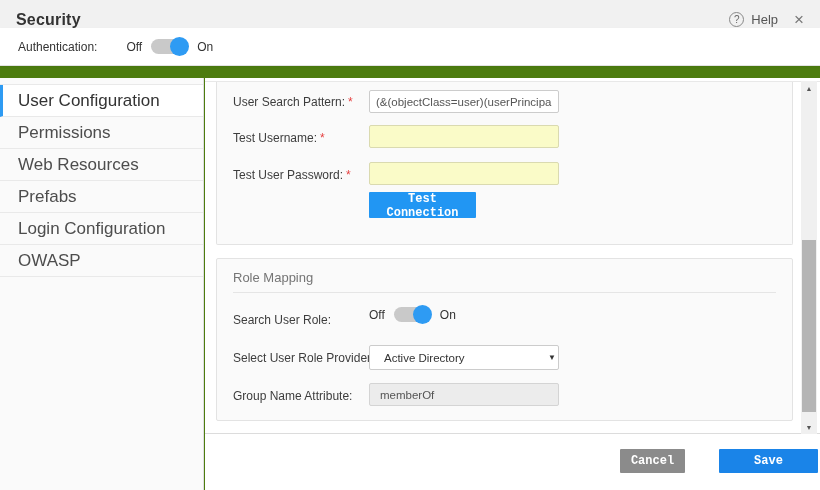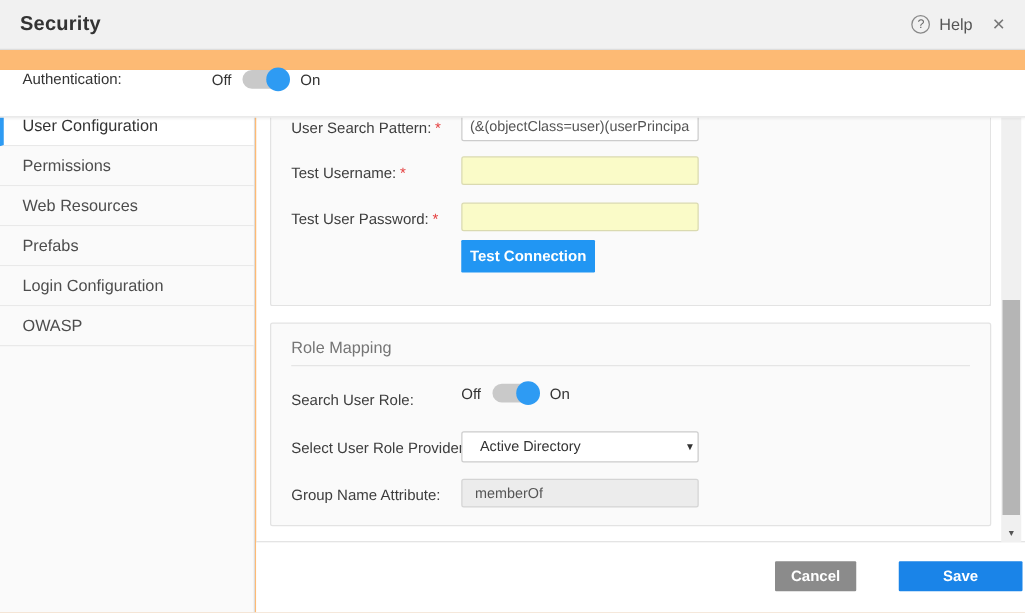--- a/index.html
+++ b/index.html
@@ -1,47 +1,47 @@
 <!DOCTYPE html>
 <html><head>
 <meta charset="utf-8">
 <style>
   * { margin:0; padding:0; box-sizing:border-box; }
   html,body { background:#e9e9e9; }
   body { font-family:"Liberation Sans","DejaVu Sans",sans-serif; }
-  .app { position:relative; width:820px; height:490px; background:#fdba74; overflow:hidden; }
+  .app { position:relative; width:820px; height:490px; background:#4d7c0f; overflow:hidden; }
 
   
   .hdr { position:absolute; top:0; left:0; width:820px; height:40px;
          background:#f1f1f1; border-bottom:1px solid #ddd;
          display:flex; align-items:center; padding:0 16px; }
   .hdr-title { font-size:16px; font-weight:600; color:#333; letter-spacing:.2px; }
   .hdr-right { margin-left:auto; display:flex; align-items:center; color:#666; }
   .help-circle { width:15px; height:15px; border:1px solid #888; border-radius:50%;
                  font-size:10px; color:#666; display:flex; align-items:center; justify-content:center; }
   .help-txt { font-size:13px; color:#555; margin-left:7px; cursor:pointer; }
   .close-x { font-size:17px; color:#777; margin-left:16px; cursor:pointer; line-height:1; }
 
   
-  .authbar { position:absolute; top:56px; left:0; width:820px; height:38px; background:#fff;
+  .authbar { position:absolute; top:28px; left:0; width:820px; height:38px; background:#fff;
              border-bottom:1px solid #e3e3e3; box-shadow:0 1px 2px rgba(0,0,0,.06);
-             display:flex; align-items:flex-start; padding:0 18px; z-index:3;gap:43px; }
+             display:flex; align-items:center; padding:0 18px; z-index:3; }
   .authbar .lbl { font-size:12px; color:#333; }
   .toggle-group { display:flex; align-items:center; gap:9px; }
   .authbar .toggle-group { margin-left:29px; }
   .tg-txt { font-size:12px; color:#333; }
   .switch { position:relative; width:37px; height:15px; background:#c9c9c9; border-radius:8px; cursor:pointer; }
   .switch .knob { position:absolute; right:-1px; top:-2px; width:19px; height:19px;
                   border-radius:50%; background:#2e9bf3; }
 
   
   .sidebar { position:absolute; top:78px; left:0; width:204px; height:412px;
              background:#fafafa; border-right:1px solid #ddd; padding-top:6px; }
   .side-list { list-style:none; border-top:1px solid #e9e9e9; }
-  .side-item { height:32px; line-height:31px; padding-left:18px; font-size:13px;
+  .side-item { height:32px; line-height:31px; padding-left:18px; font-size:17px;
                color:#4d4d4d; border-bottom:1px solid #e9e9e9; cursor:pointer; background:#fafafa; }
   .side-item.active { background:#fff; border-left:3px solid #2e9bf3; padding-left:15px; color:#333; }
 
   
   .content { position:absolute; top:78px; left:205px; width:615px; height:412px; background:#fff; }
   .scrollwrap { position:absolute; top:3px; left:0; right:0; height:353px;
                 border-top:1px solid #e8e8e8; border-bottom:1px solid #dcdcdc; overflow:hidden; }
 
   .panel { position:absolute; left:11px; width:577px; background:#fafafa;
            border:1px solid #e3e3e3; border-radius:2px; }
@@ -49,21 +49,21 @@
   .panel2 { top:176px; height:163px; }
 
   .f-label { position:absolute; left:16px; font-size:12px; color:#3d3d3d; white-space:nowrap; }
   .req { color:#e53e3e; margin-left:3px; }
   .f-input { position:absolute; left:152px; width:190px; height:23px; border:1px solid #ccc;
              background:#fff; font-family:inherit; font-size:11.5px; color:#555; padding:0 6px;
              white-space:nowrap; overflow:hidden; border-radius:2px; outline:none; }
   .f-input.yellow { background:#fafbc8; border-color:#dadab0; }
   .f-input.disabled { background:#ececec; border-color:#d4d4d4; color:#555; padding-left:10px; }
 
-  .btn { border:none; border-radius:1px; color:#fff; font-family:Liberation Sans, sans-serif; font-weight:bold;
+  .btn { border:none; border-radius:1px; color:#fff; font-family:Liberation Mono, monospace; font-weight:bold;
          font-size:12px; cursor:pointer; }
   .btn-test { position:absolute; left:152px; top:116px; width:107px; height:26px; background:#2196f3; }
 
   .rm-title { position:absolute; left:16px; top:11px; font-size:13px; color:#757575; }
   .rm-divider { position:absolute; left:16px; right:16px; top:33px; height:1px; background:#e5e5e5; }
 
   .rm-toggle { position:absolute; left:152px; top:48px; }
   .selectbox { position:absolute; left:152px; top:86px; width:190px; height:25px; background:#fff;
                border:1px solid #ccc; border-radius:2px; display:flex; align-items:center;
                padding:0 2px 0 14px; cursor:pointer; }

